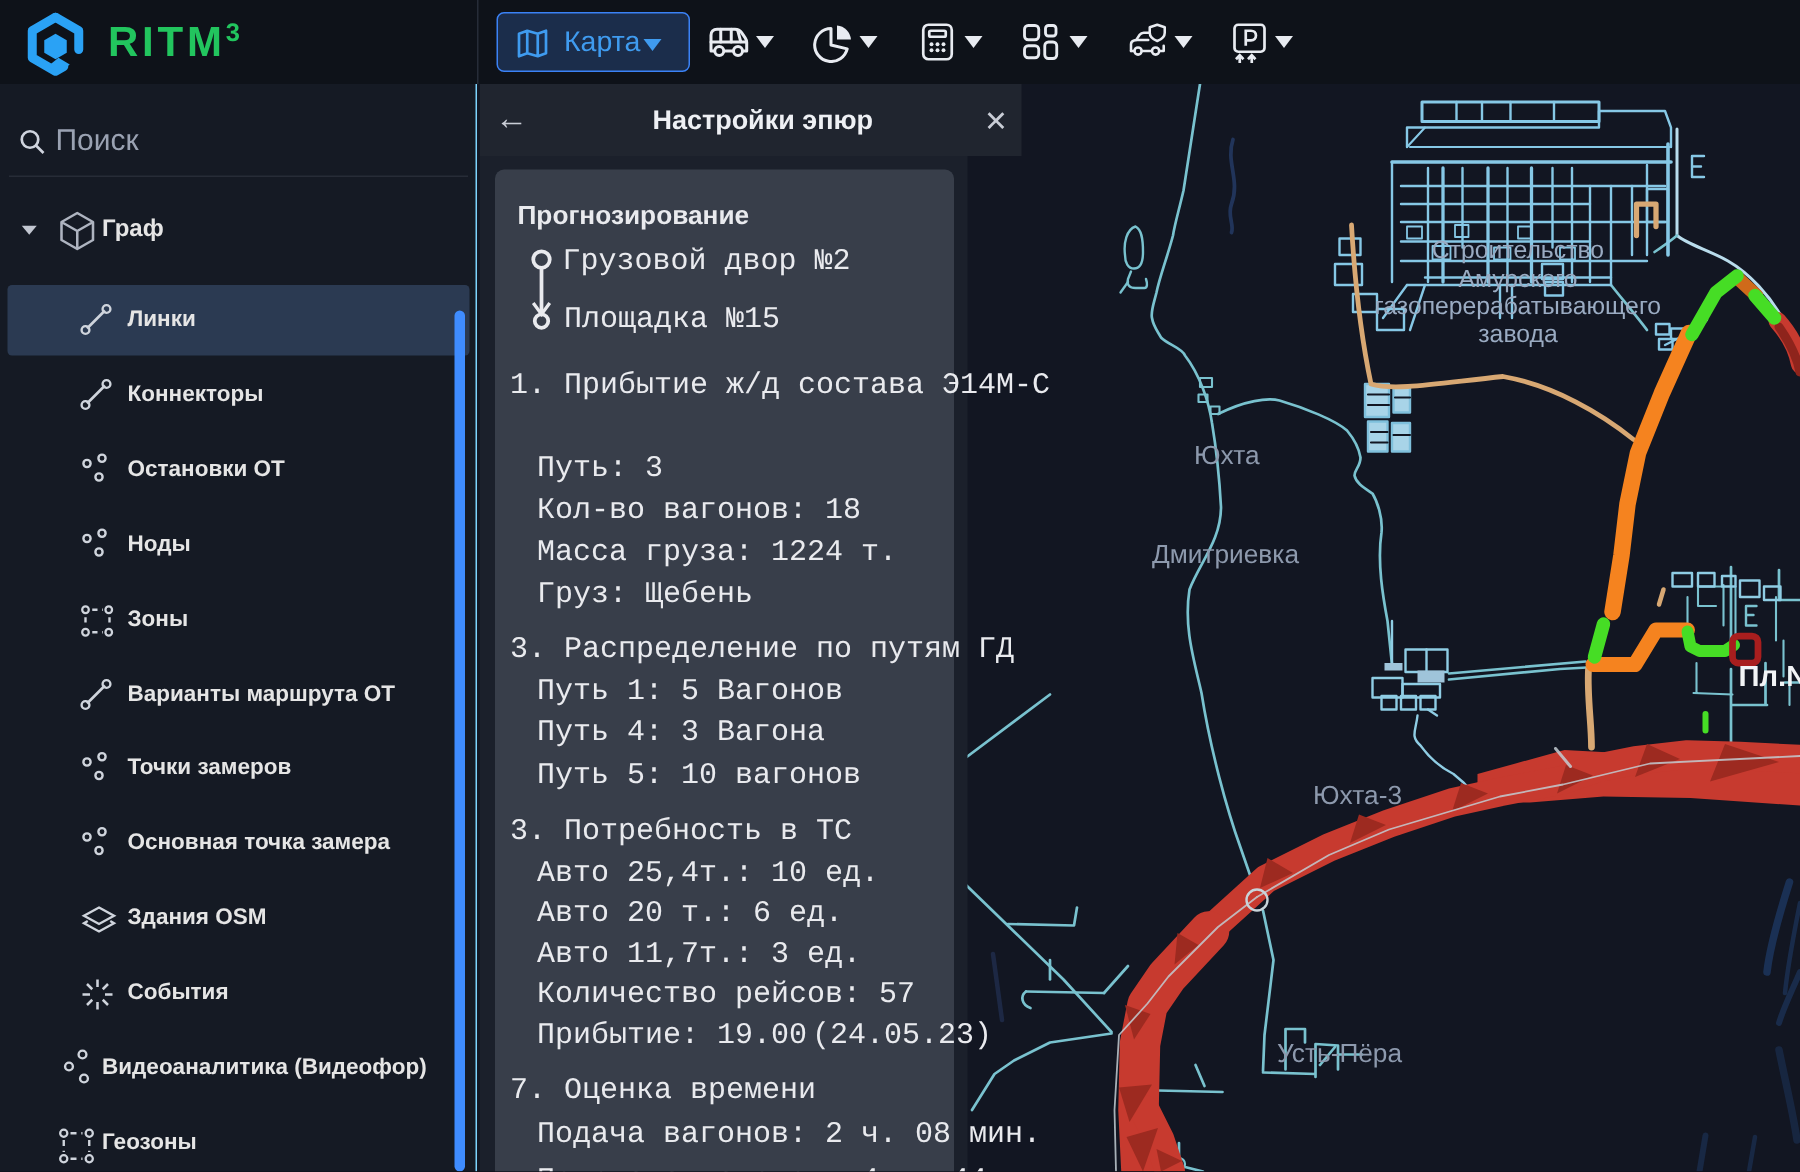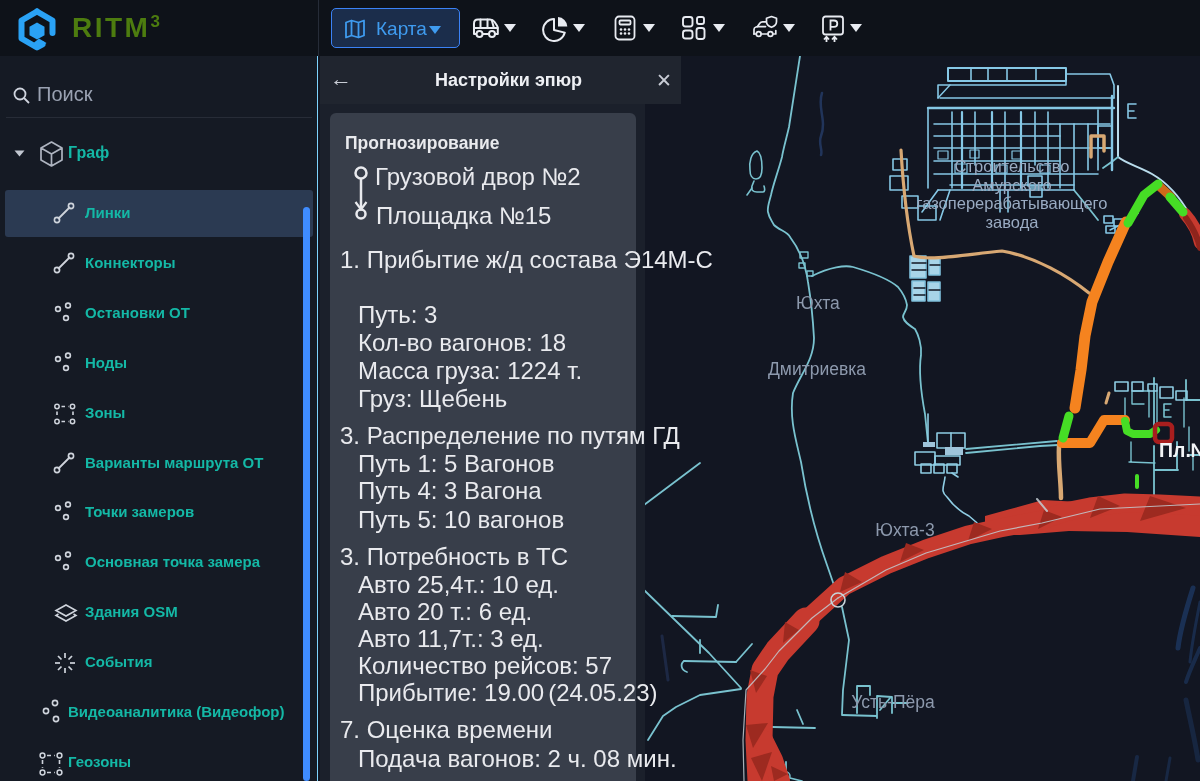--- a/index.html
+++ b/index.html
@@ -3,48 +3,48 @@
 <meta charset="utf-8">
 <style>
   html,body{margin:0;padding:0;background:#10141d;}
   *{box-sizing:border-box;}
   body{font-family:"Liberation Sans",sans-serif;}
   #app{position:relative;width:1200px;height:781px;overflow:hidden;background:#121622;}
   
   #topbar{position:absolute;left:0;top:0;width:1200px;height:56px;background:#0e1219;z-index:30;}
   #topbar .vsep{position:absolute;left:318px;top:0;width:1px;height:56px;background:#262c38;}
   #logo{position:absolute;}
-  #logotext{position:absolute;left:72px;top:12px;color:#4d7c0f;font-size:28px;font-weight:bold;letter-spacing:2.5px;}
+  #logotext{position:absolute;left:72px;top:12px;color:#22c55e;font-size:28px;font-weight:bold;letter-spacing:2.5px;}
   #logotext sup{font-size:17px;letter-spacing:0;}
   #btn-karta{position:absolute;left:331px;top:8px;width:129px;height:40px;background:#1b2d4b;border:1px solid #3b82f6;border-radius:5px;}
   #btn-karta .txt{position:absolute;left:44px;top:9px;color:#3f9bef;font-size:19px;}
   .toolicon{position:absolute;top:13px;}
   .caret{position:absolute;top:24px;width:0;height:0;border-left:6.5px solid transparent;border-right:6.5px solid transparent;border-top:8px solid #e8ebf1;}
   .caret.blue{border-top-color:#3f9bef;}
   
   #sidebar{position:absolute;left:0;top:56px;width:318px;height:725px;background:#151a24;border-right:1px solid #7dd3fc;z-index:20;}
   #search{position:absolute;left:13px;top:27px;color:#9aa2b2;font-size:20px;}
   #search svg{vertical-align:-3px;margin-right:7px;}
   #sdiv{position:absolute;left:6px;top:61px;width:306px;height:1px;background:#272c37;}
-  .row{position:absolute;left:0;width:318px;height:48px;color:#14b8a6;font-size:15px;font-weight:bold;}
+  .row{position:absolute;left:0;width:318px;height:48px;color:#e5e5e5;font-size:15px;font-weight:bold;}
   .row .ic{position:absolute;left:53px;top:13px;}
   .row .tx{position:absolute;left:85px;top:15px;white-space:nowrap;}
   .row.lvl1 .ic{left:42px;}
   .row.lvl1 .tx{left:68px;}
   #row-sel{position:absolute;left:5px;top:134px;width:308px;height:47px;background:#2b3a52;border-radius:3px;}
   #scrollthumb{position:absolute;left:303px;top:151px;width:7px;height:574px;background:#3f8cff;border-radius:4px;}
   
   #phead{position:absolute;left:320px;top:56px;width:361px;height:48px;background:#20252f;z-index:15;}
   #phead .title{position:absolute;left:8px;top:14px;width:361px;text-align:center;color:#eef0f4;font-size:18px;font-weight:bold;}
   #phead .back{position:absolute;left:10px;top:10px;color:#c9cdd6;font-size:22px;}
   #phead .close{position:absolute;left:336px;top:13px;color:#c9cdd6;font-size:19px;}
   #pbody{position:absolute;left:320px;top:104px;width:325px;height:677px;background:#1b202b;z-index:14;}
   #card{position:absolute;left:10px;top:9px;width:306px;height:700px;background:#383e4a;border-radius:6px;color:#e9eaee;}
   #card .h{position:absolute;left:15px;top:20px;font-size:17.5px;font-weight:bold;}
-  .cline{position:absolute;white-space:nowrap;font-size:24px;}
+  .cline{position:absolute;white-space:nowrap;font-size:20px;font-family:Liberation Mono, monospace;}
   
   #map{position:absolute;left:320px;top:56px;z-index:5;}
 </style>
 </head>
 <body>
 <div id="app">
 
   <svg id="map" width="880" height="725" viewBox="0 0 880 725">
     <rect x="0" y="0" width="880" height="725" fill="#121622"></rect>
     <g transform="translate(-320,-56)" fill="none" stroke-linecap="round" stroke-linejoin="round">

